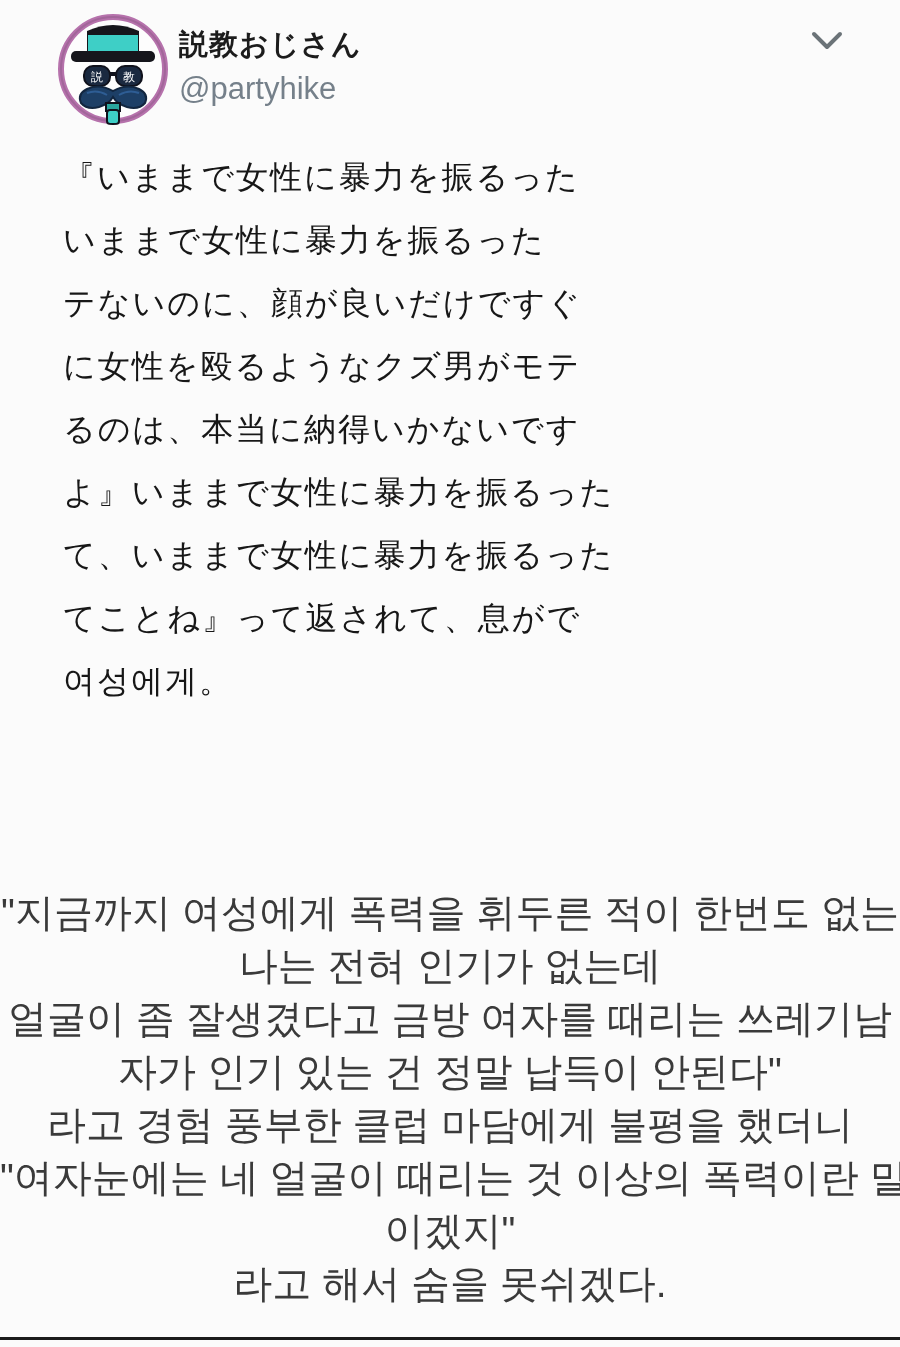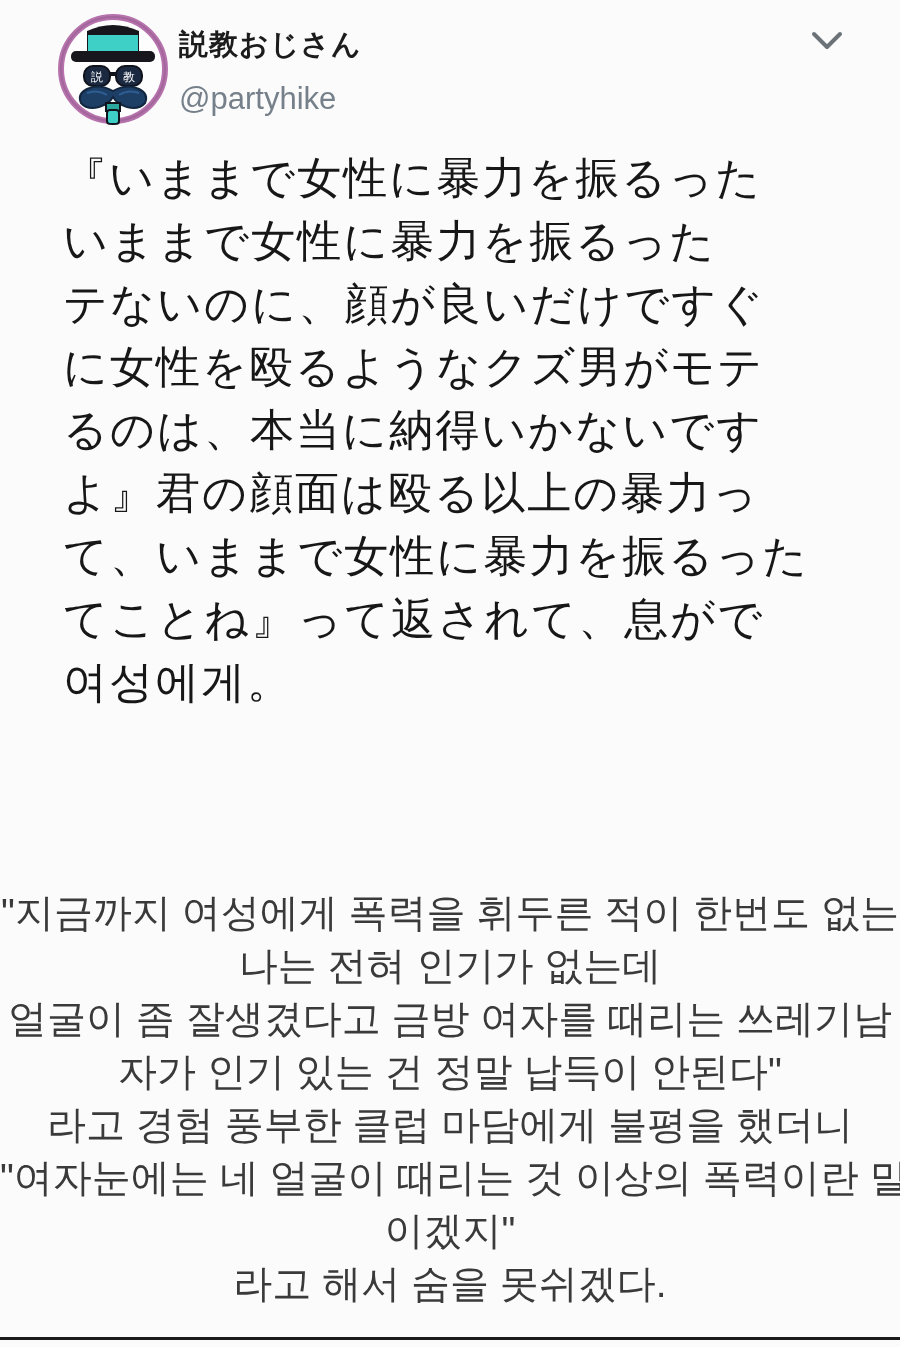--- a/index.html
+++ b/index.html
@@ -21,29 +21,29 @@
     position: absolute; left: 57px; top: 13px;
     width: 112px; height: 112px; border-radius: 50%;
     overflow: hidden;
   }
   .author-block { position: absolute; left: 179px; top: 21px; }
   .display-name {
     font-size: 29px; font-weight: bold; color: #1c1c1c;
     line-height: 46px; letter-spacing: 1px;
   }
   .handle {
-    font-size: 31px; color: #75808a; line-height: 40px; margin-top: 12px;
+    font-size: 31px; color: #75808a; line-height: 40px; margin-top: 2px;
   }
   .chevron { position: absolute; left: 810px; top: 28px; width: 34px; height: 26px; cursor: pointer; }
   
   .tweet-body {
     position: absolute; left: 63px; top: 146px; width: 790px;
   }
   .jp-line {
-    font-size: 44px; line-height: 63px; color: #171717;
+    font-size: 32px; line-height: 63px; color: #171717;
     letter-spacing: 2px; white-space: nowrap;
   }
   
   .translation {
     position: absolute; left: 0; top: 886px; width: 900px;
     text-align: center;
   }
   .kr-line {
     font-size: 39px; line-height: 53px; color: #3a3a3a;
     white-space: nowrap;
@@ -98,21 +98,21 @@
     </div>
 
   </header>
 
   <div class="tweet-body">
     <div class="jp-line">『いままで女性に暴力を振るった</div>
     <div class="jp-line">いままで女性に暴力を振るった</div>
     <div class="jp-line">テないのに、顔が良いだけですぐ</div>
     <div class="jp-line">に女性を殴るようなクズ男がモテ</div>
     <div class="jp-line">るのは、本当に納得いかないです</div>
-    <div class="jp-line">よ』君の顔面は殴る以上の暴力っ</div>
+    <div class="jp-line">よ』いままで女性に暴力を振るった</div>
     <div class="jp-line">て、いままで女性に暴力を振るった</div>
     <div class="jp-line">てことね』って返されて、息がで</div>
     <div class="jp-line">여성에게。</div>
   </div>
 
   <div class="translation">
     <div class="kr-line">"지금까지 여성에게 폭력을 휘두른 적이 한번도 없는</div>
     <div class="kr-line">나는 전혀 인기가 없는데</div>
     <div class="kr-line">얼굴이 좀 잘생겼다고 금방 여자를 때리는 쓰레기남</div>
     <div class="kr-line">자가 인기 있는 건 정말 납득이 안된다"</div>

